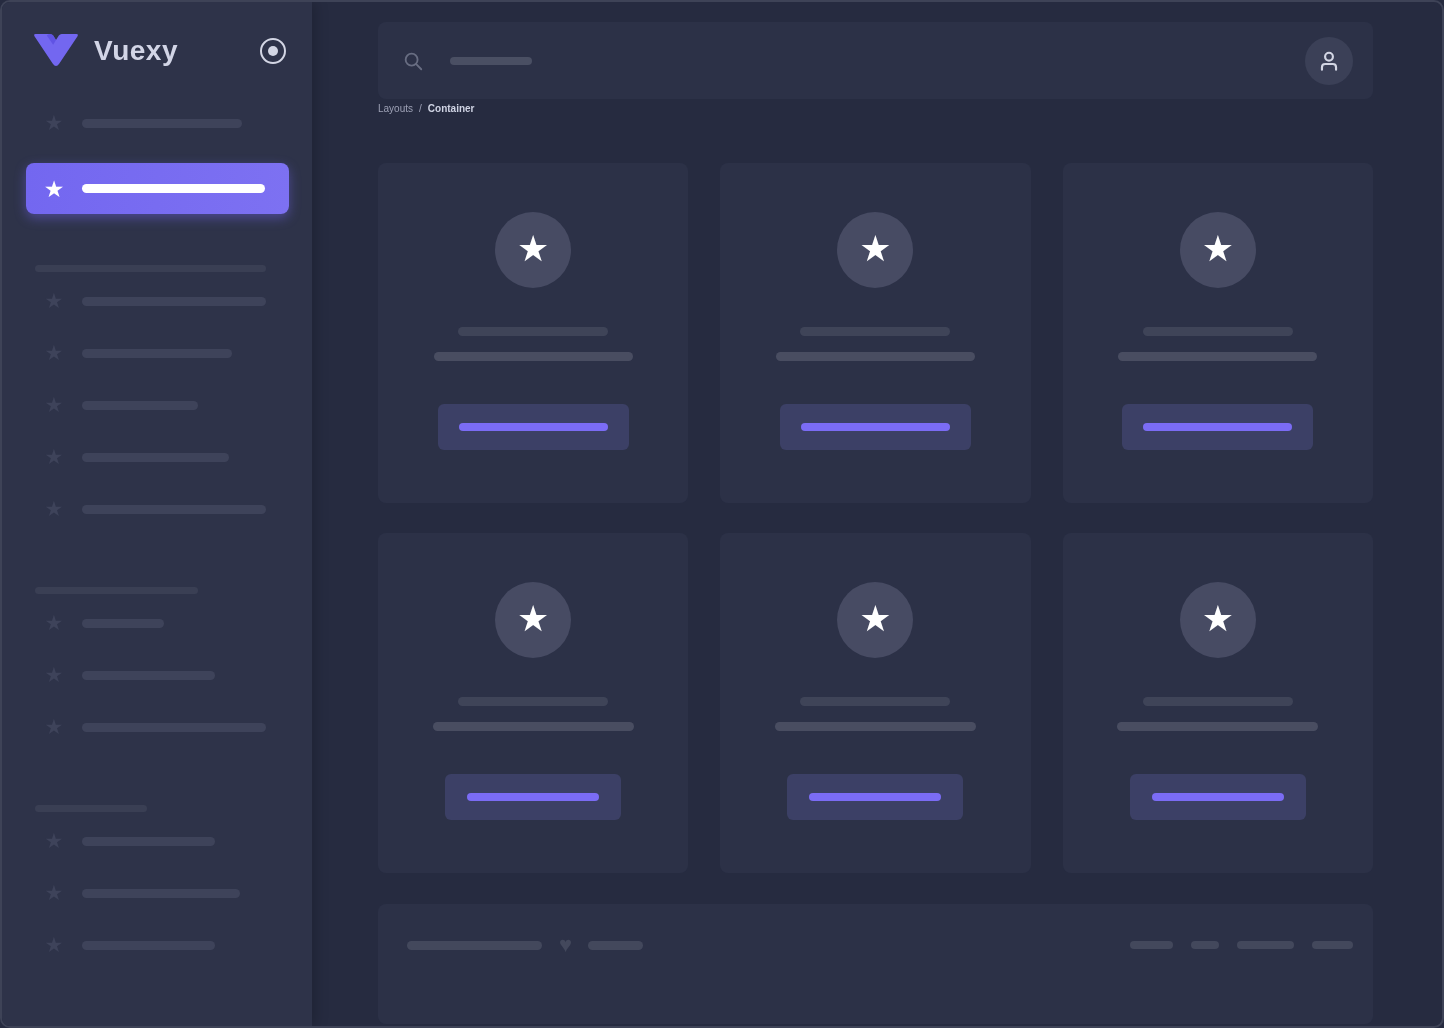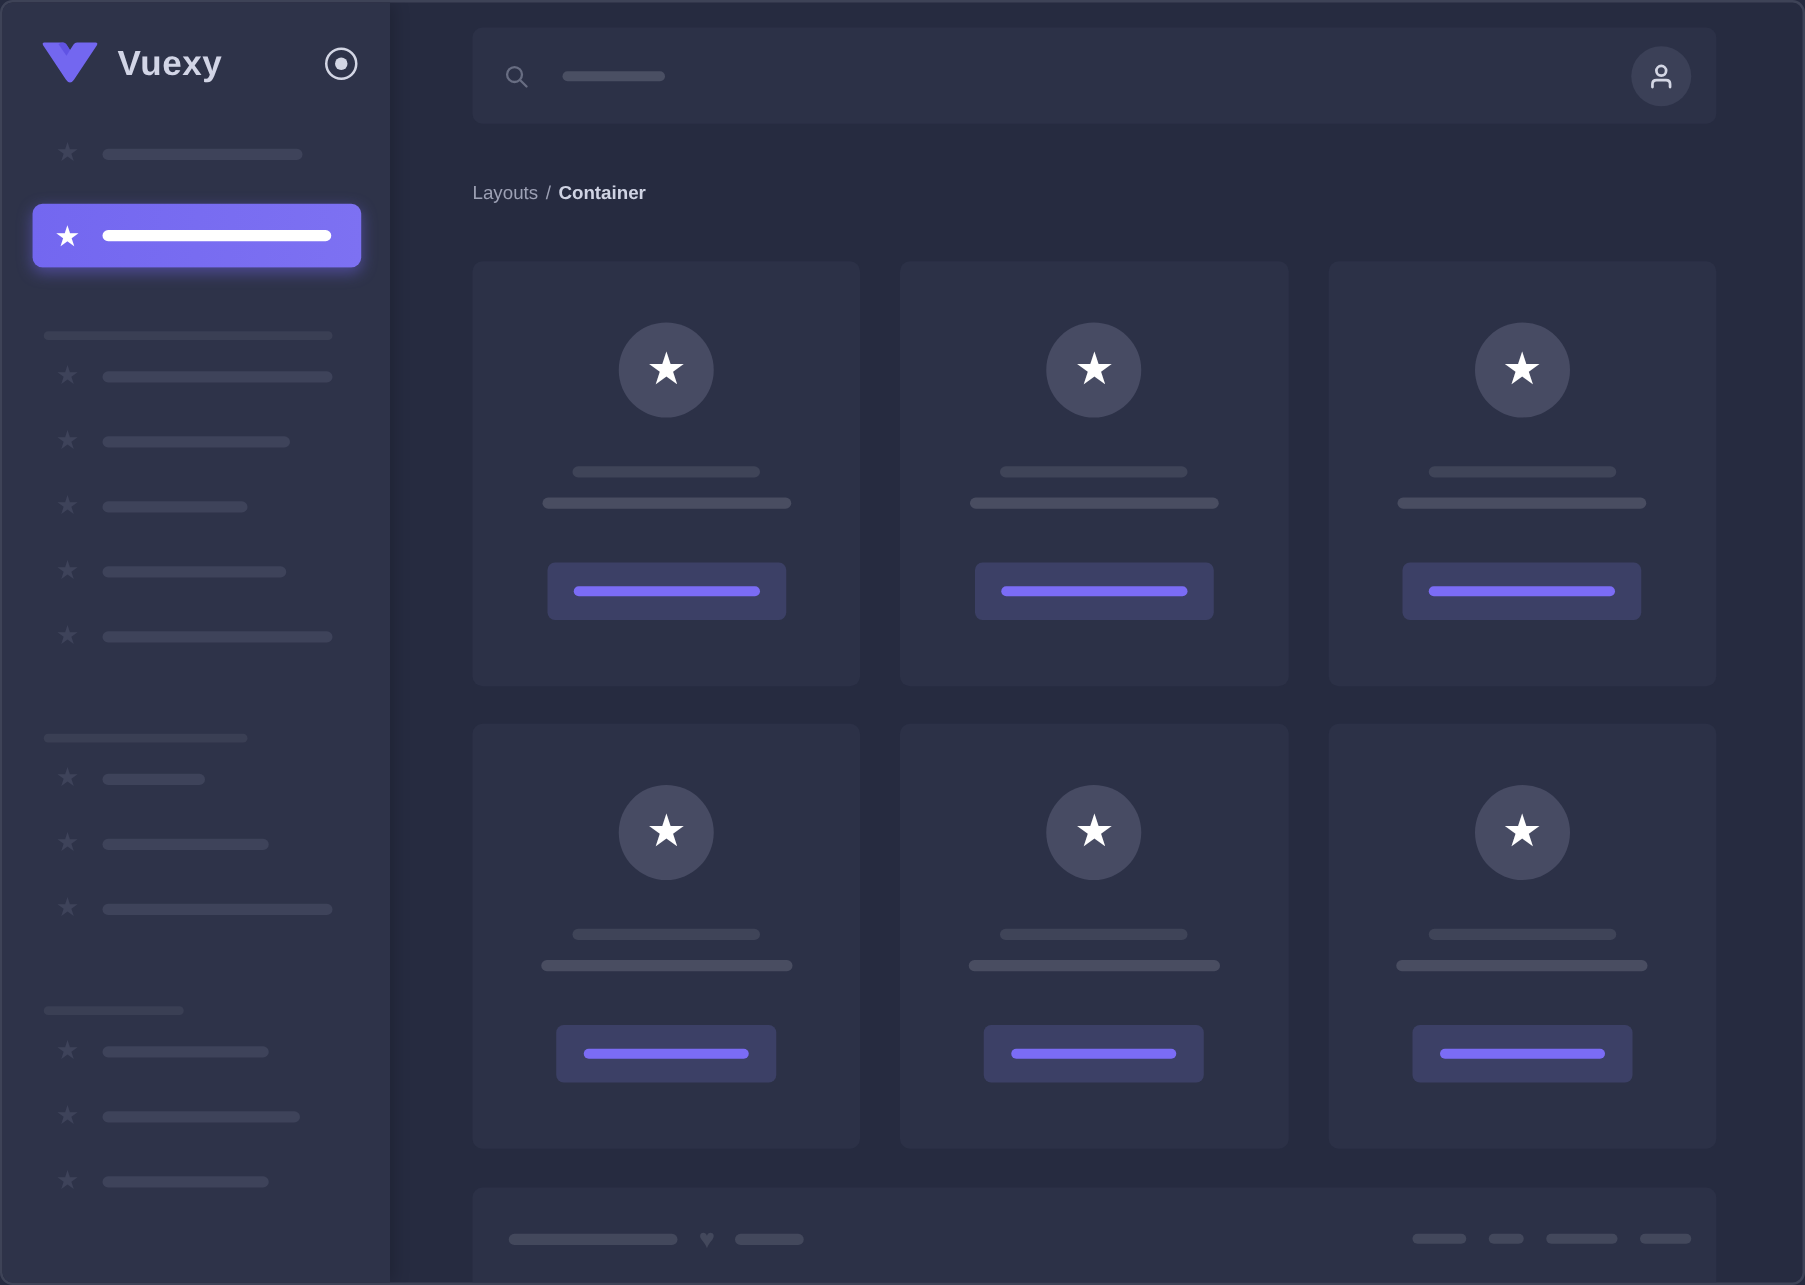--- a/index.html
+++ b/index.html
@@ -49,21 +49,21 @@
   }
   .search-box { display:flex; align-items:center; flex:1; cursor:text; }
   .search-icon { width:22px; height:22px; display:block; }
   .search-placeholder { height:8px; border-radius:4px; background:#4a4f63; margin-left:26px; }
   .avatar {
     margin-left:auto; width:48px; height:48px; border-radius:50%;
     background:#3b4057; display:flex; align-items:center; justify-content:center; cursor:pointer;
   }
   .avatar svg { width:26px; height:26px; }
 
-  .breadcrumb { margin-top:46px; font-size:15px; line-height:20px; color:#9da1b5; }
+  .breadcrumb { font-size:10px; line-height:20px; color:#9da1b5; }
   .breadcrumb .crumb-parent { cursor:pointer; }
   .breadcrumb .crumb-sep { margin:0 6px; }
   .breadcrumb .crumb-current { color:#cfd3e3; font-weight:bold; }
 
   .card-grid { margin-top:44px; display:grid; grid-template-columns:repeat(3,1fr); gap:30px 32px; }
   .card {
     height:340px; border-radius:8px; background:var(--surface,#2c3147);
     display:flex; flex-direction:column; align-items:center;
   }
   .card-circle {

